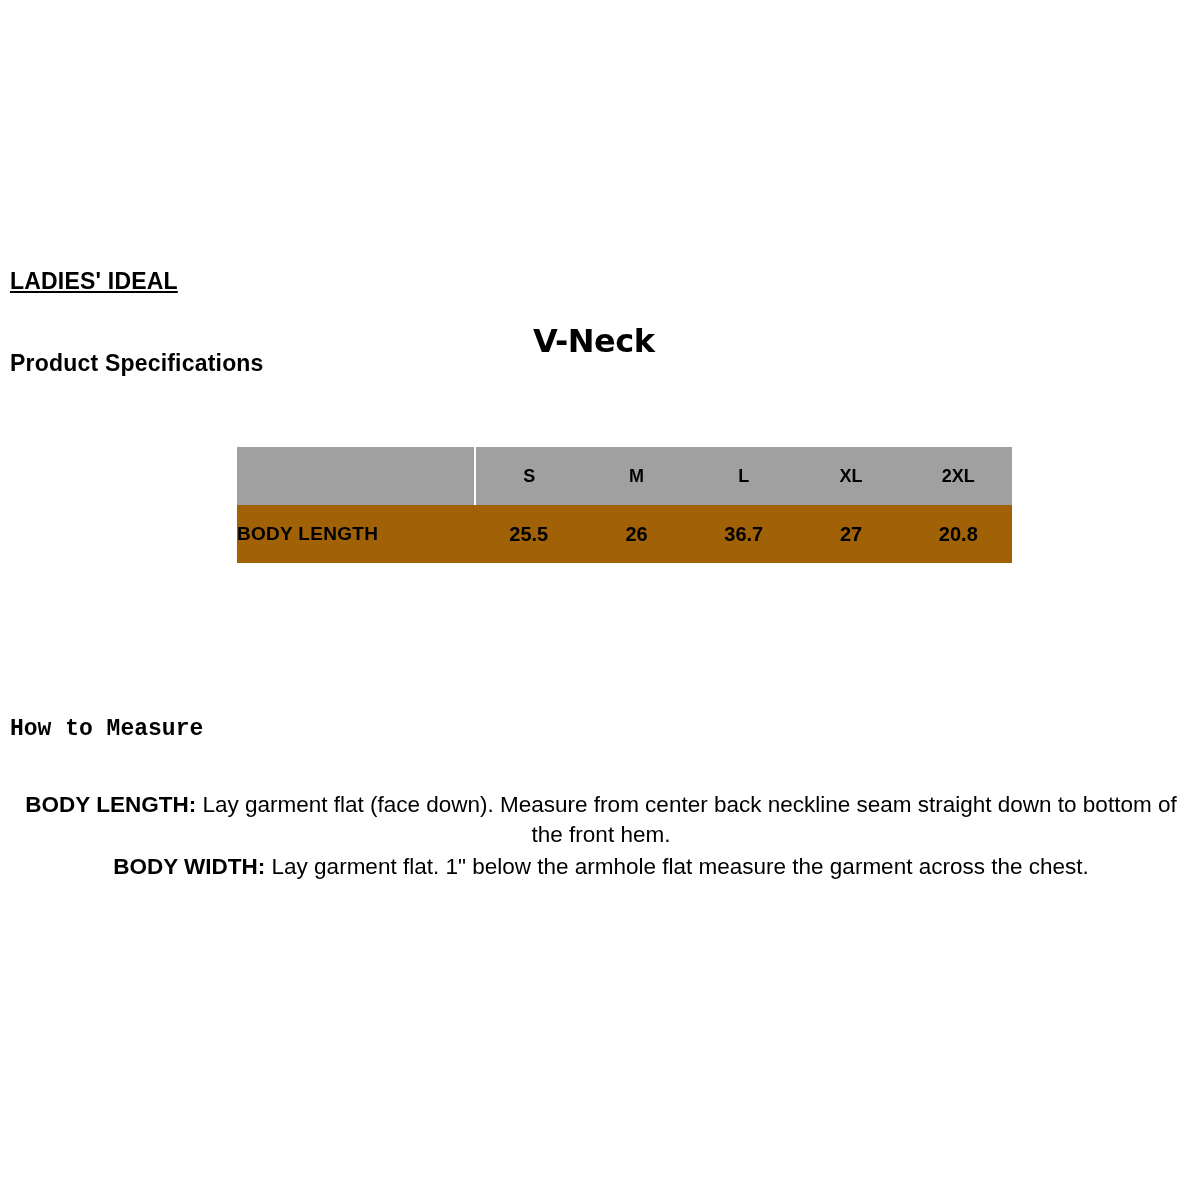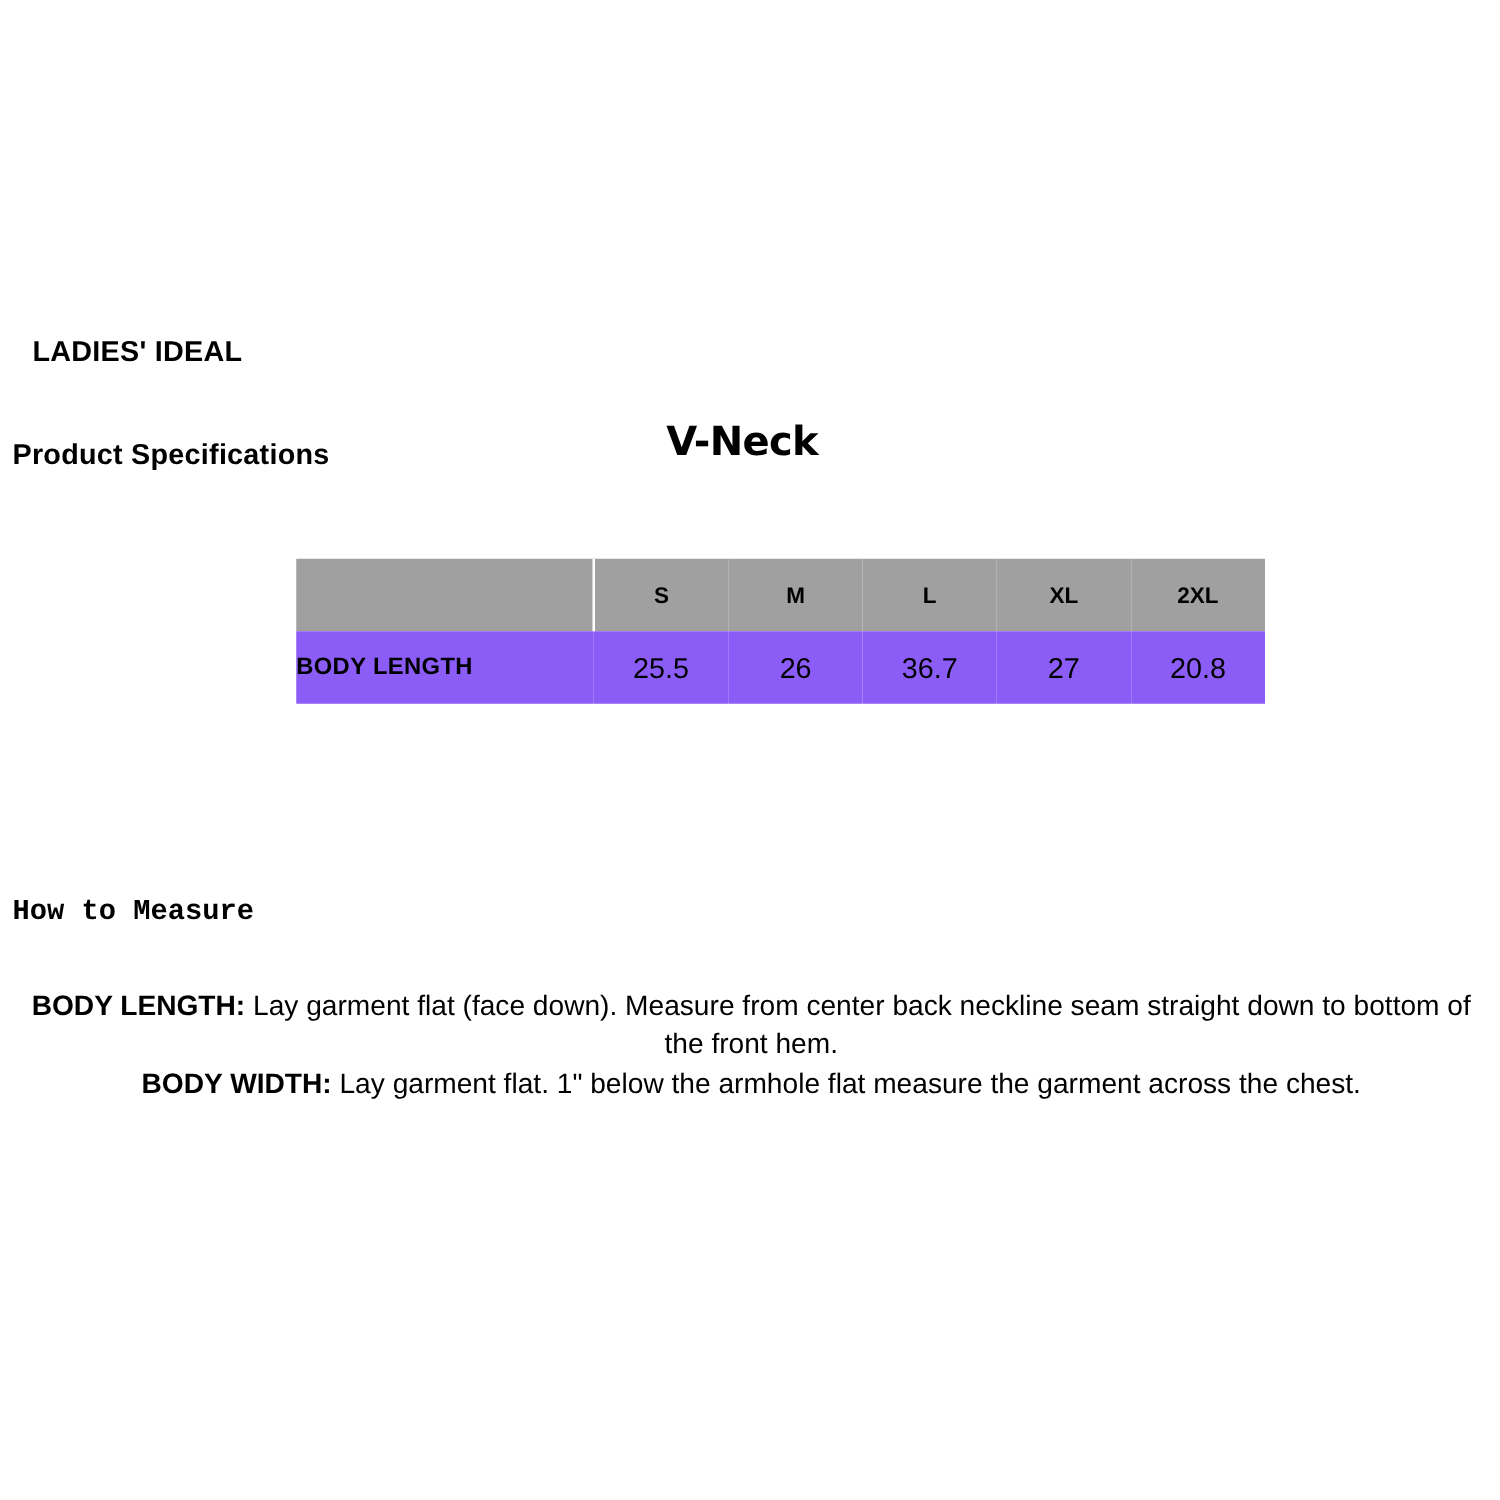--- a/index.html
+++ b/index.html
@@ -18,44 +18,44 @@
 
   .page {
     position: relative;
     width: 1200px;
     height: 1200px;
   }
 
   
   #brand-title {
     position: absolute;
-    left: 26px;
+    left: 10px;
     top: 268px;
     font-size: 23px;
     font-weight: bold;
     letter-spacing: 0.2px;
+    text-decoration: underline;
   }
   #spec-title {
     position: absolute;
     left: 10px;
     top: 350px;
     font-size: 23px;
     font-weight: bold;
     letter-spacing: 0.2px;
     text-align: right;
   }
   #style-title {
     position: absolute;
     left: 533px;
     top: 322px;
     font-size: 32px;
     font-weight: bold;
     letter-spacing: -0.5px;
     font-family: "DejaVu Sans", sans-serif;
-    margin-top: 12px;
   }
 
   
   #size-table {
     position: absolute;
     left: 237px;
     top: 447px;
     width: 775px;
     border-collapse: collapse;
     table-layout: fixed;
@@ -63,21 +63,21 @@
   #size-table td, #size-table th {
     padding: 0;
     margin: 0;
     height: 58px;
     vertical-align: middle;
   }
   #size-table thead tr {
     background: #a0a0a0;
   }
   #size-table tbody tr {
-    background: #8b5cf6;
+    background: #a16207;
   }
   .col-label {
     width: 236px;
   }
   .col-size {
     width: 107px;
     text-align: center;
   }
   thead .col-label {
     border-right: 2px solid #ffffff;
@@ -87,23 +87,23 @@
     font-weight: bold;
     color: #000000;
   }
   tbody .row-label {
     font-size: 19px;
     font-weight: bold;
     padding-left: 20px;
     letter-spacing: 0.3px;
   }
   tbody .cell-value {
-    font-size: 23px;
+    font-size: 20px;
     text-align: center;
-    font-weight: normal;
+    font-weight: bold;
   }
 
   
   #how-title {
     position: absolute;
     left: 10px;
     top: 716px;
     font-size: 23px;
     font-weight: bold;
     font-family: Liberation Mono, monospace;

